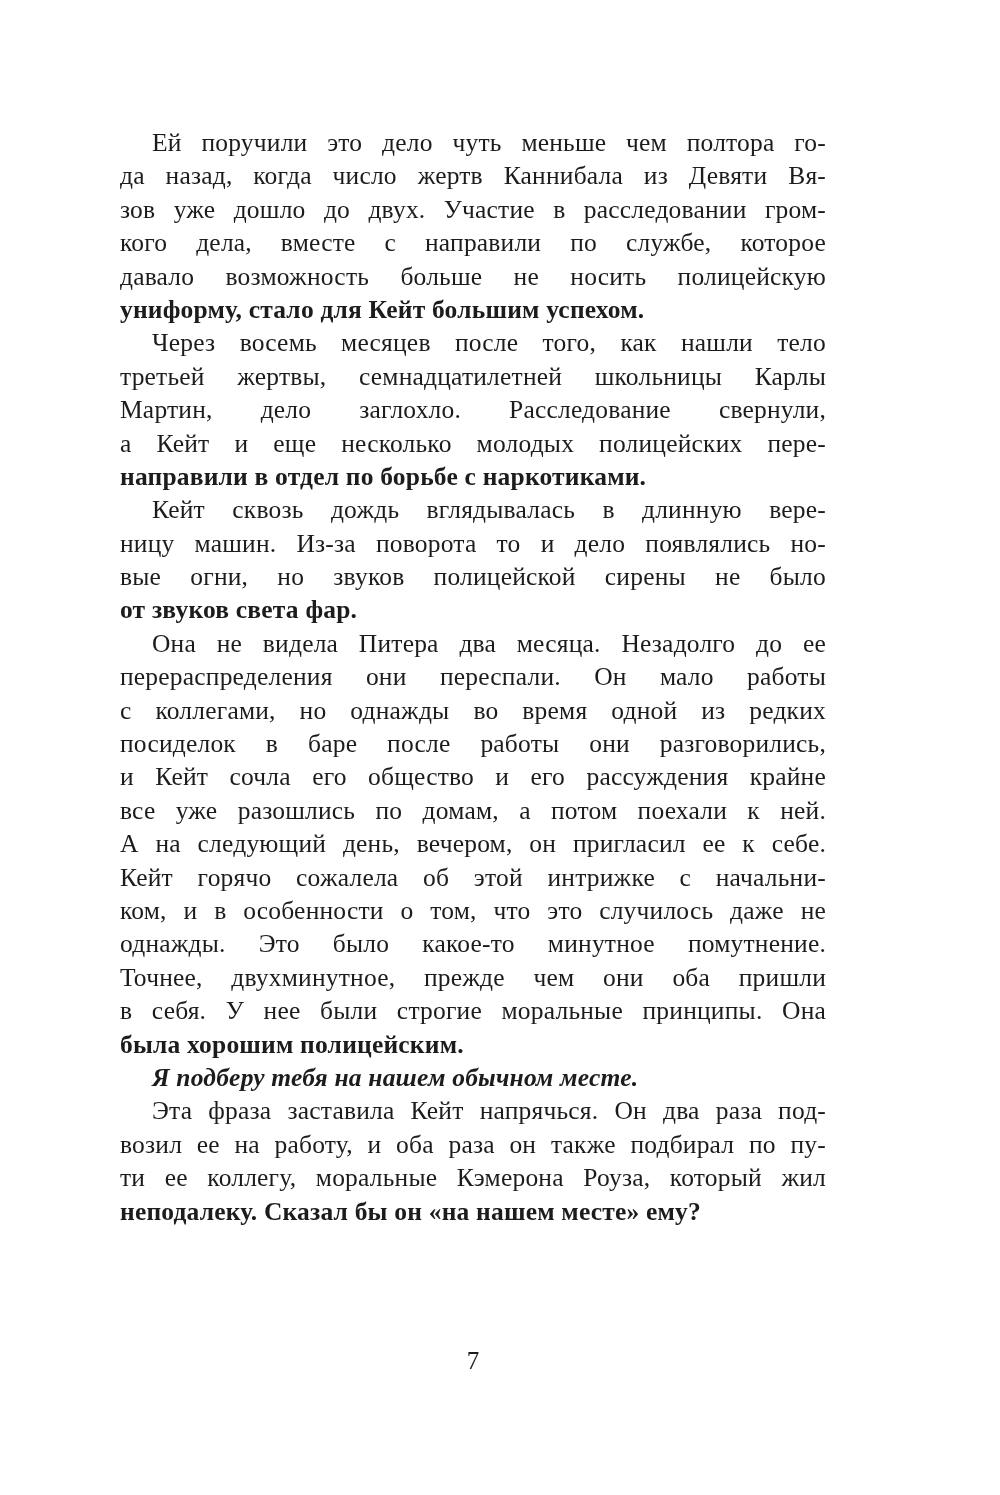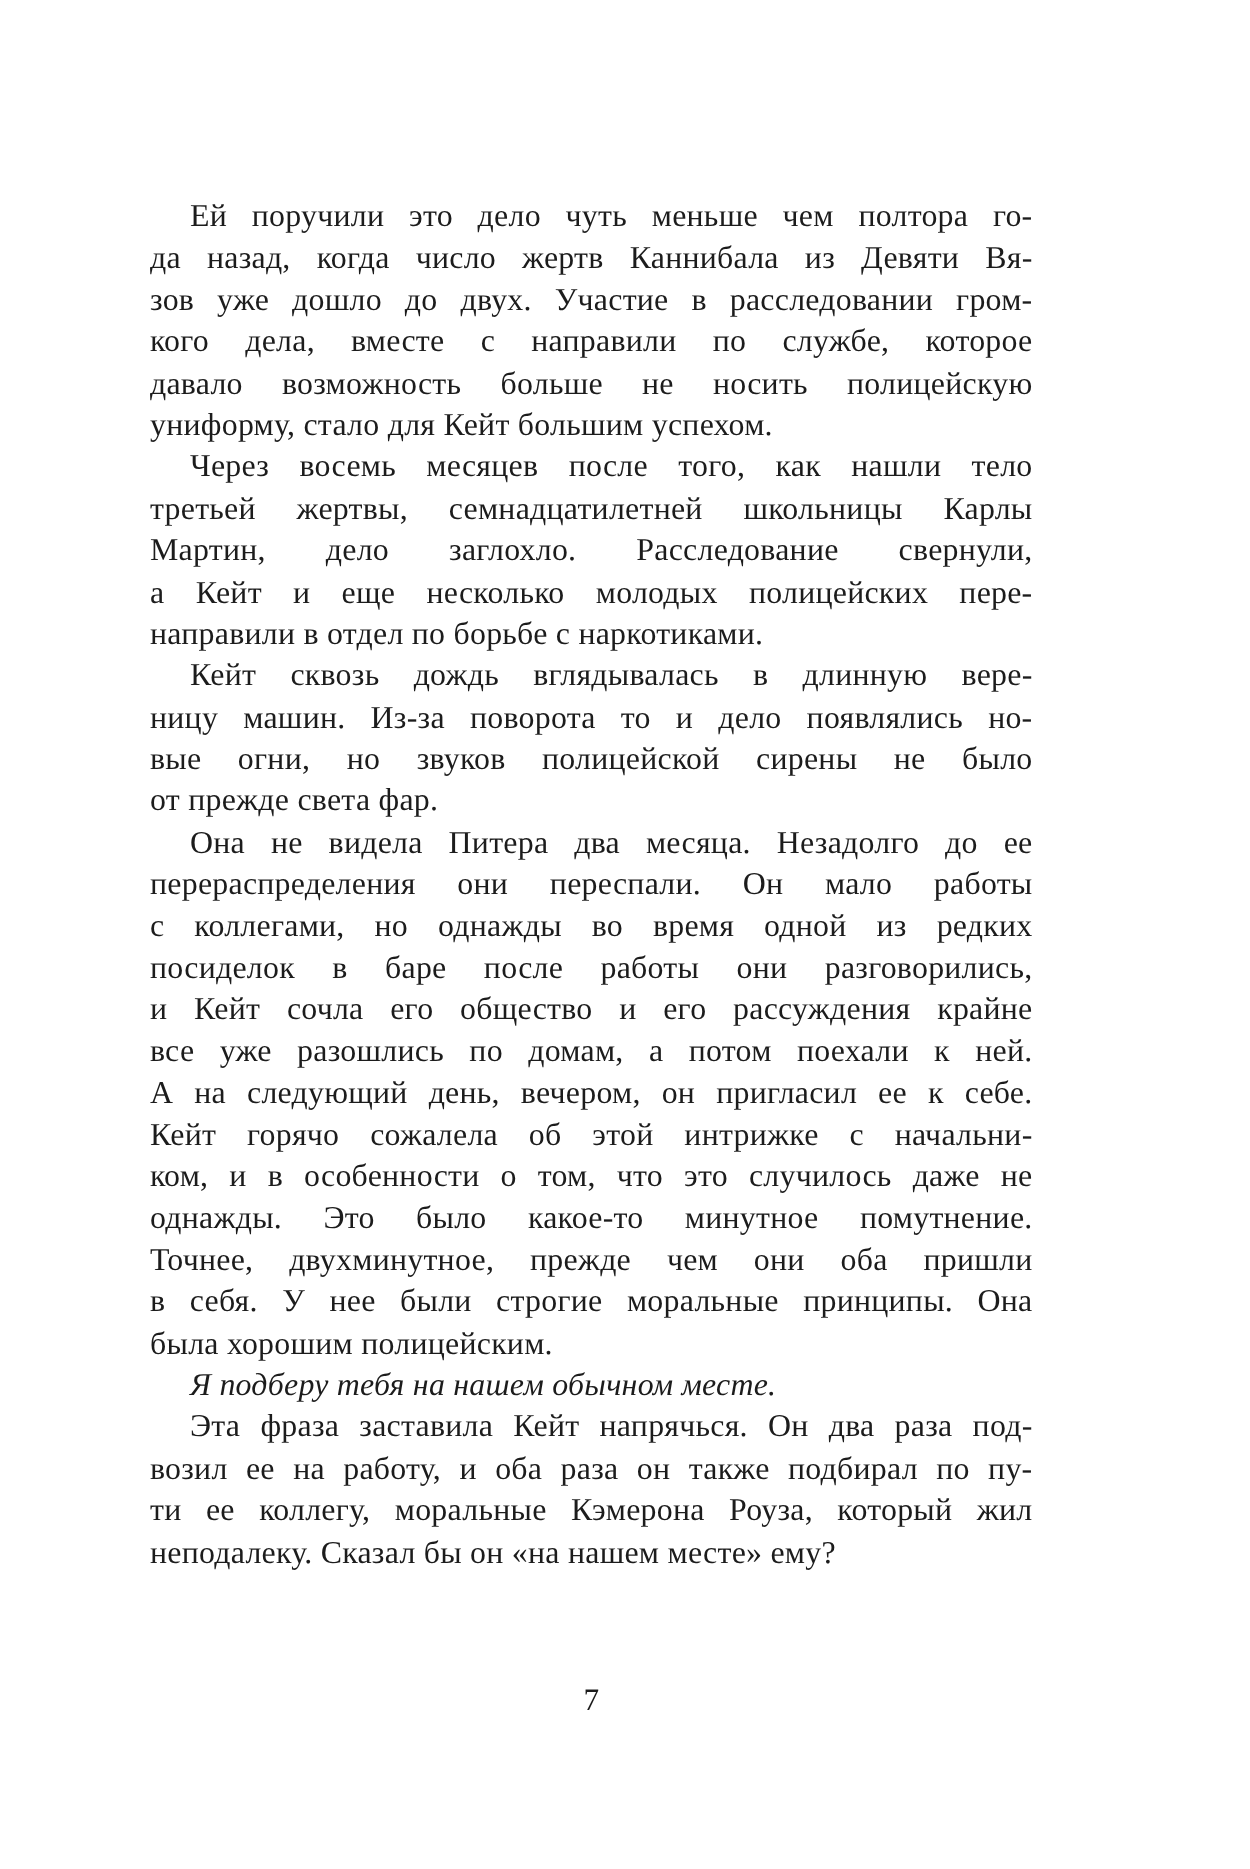--- a/index.html
+++ b/index.html
@@ -15,34 +15,35 @@
     color: #1c1c1c;
     overflow: hidden;
   }
   .page {
     position: absolute;
     inset: 0;
   }
   .text-block {
     position: absolute;
     left: 120px;
-    top: 156px;
+    top: 126px;
     width: 706px;
   }
   .line {
     display: block;
     font-size: 25.5px;
     line-height: 33.4px;
     height: 33.4px;
     text-align: justify;
     text-align-last: justify;
     letter-spacing: 0.2px;
   }
   .line.last {
     text-align-last: left;
+    font-weight: bold;
   }
   .line.first {
     text-indent: 32px;
   }
   .line.italic {
     font-style: italic;
   }
   .page-number {
     position: absolute;
     top: 1346px;
@@ -65,21 +66,21 @@
       <div class="line">давало возможность больше не носить полицейскую</div>
       <div class="line last">униформу, стало для Кейт большим успехом.</div>
       <div class="line first">Через восемь месяцев после того, как нашли тело</div>
       <div class="line">третьей жертвы, семнадцатилетней школьницы Карлы</div>
       <div class="line">Мартин, дело заглохло. Расследование свернули,</div>
       <div class="line">а Кейт и еще несколько молодых полицейских пере-</div>
       <div class="line last">направили в отдел по борьбе с наркотиками.</div>
       <div class="line first">Кейт сквозь дождь вглядывалась в длинную вере-</div>
       <div class="line">ницу машин. Из-за поворота то и дело появлялись но-</div>
       <div class="line">вые огни, но звуков полицейской сирены не было</div>
-      <div class="line last">от прежде света фар.</div>
+      <div class="line last">от звуков света фар.</div>
       <div class="line first">Она не видела Питера два месяца. Незадолго до ее</div>
       <div class="line">перераспределения они переспали. Он мало работы</div>
       <div class="line">с коллегами, но однажды во время одной из редких</div>
       <div class="line">посиделок в баре после работы они разговорились,</div>
       <div class="line">и Кейт сочла его общество и его рассуждения крайне</div>
       <div class="line">все уже разошлись по домам, а потом поехали к ней.</div>
       <div class="line">А на следующий день, вечером, он пригласил ее к себе.</div>
       <div class="line">Кейт горячо сожалела об этой интрижке с начальни-</div>
       <div class="line">ком, и в особенности о том, что это случилось даже не</div>
       <div class="line">однажды. Это было какое-то минутное помутнение.</div>

